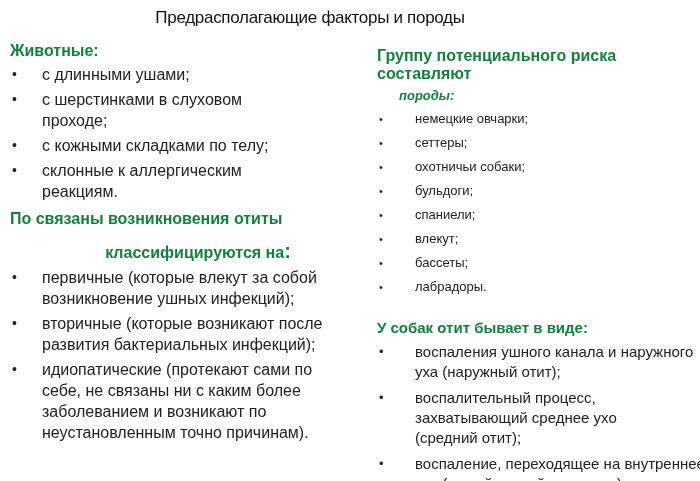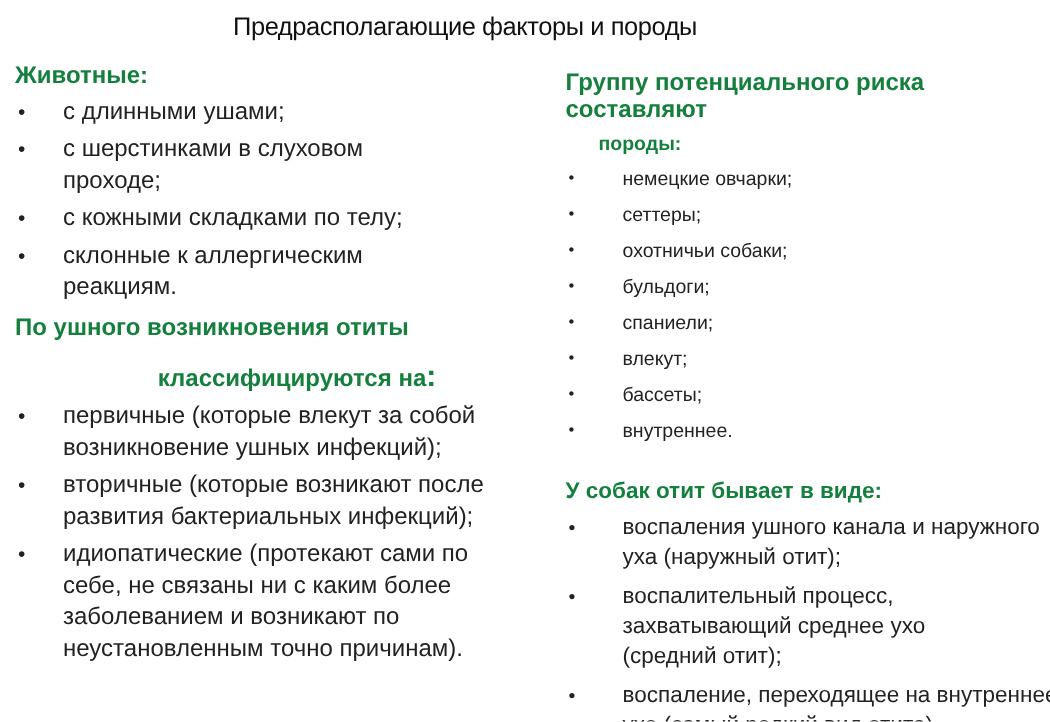--- a/index.html
+++ b/index.html
@@ -24,57 +24,57 @@
   .left .bl .bullet { left: 2px; font-size: 14px; }
   .right .sm li { font-size: 13px; line-height: 16px; padding-left: 38px; margin-top: 8px; color: #222; }
   .right .sm .bullet { left: 2px; font-size: 11px; }
   .right .lg li { font-size: 15px; line-height: 20px; padding-left: 38px; margin-top: 6px; color: #222; }
   .right .lg .bullet { left: 2px; font-size: 13px; }
   .h1 { font-size: 16px; margin-bottom: 2px; }
   .h2a { font-size: 13px; margin-top: 8px; }
   .h2b { font-size: 13px; margin-top: 12px; padding-left: 36px; text-align: center; }
   .h2b .colon { font-size: 20px; }
   .rh1 { font-size: 16px; }
-  .rh1b { font-size: 13px; padding-left: 22px; margin-top: 5px; }
+  .rh1b { font-size: 13px; padding-left: 22px; margin-top: 5px; font-style: italic; }
   .rh2 { font-size: 15px; margin-top: 24px; }
 </style>
 </head>
 <body>
 
 <div class="title">Предрасполагающие факторы и породы</div>
 
 <div class="col left">
   <div class="heading h1">Животные:</div>
   <ul class="bl">
     <li style="width:280px"><span class="bullet">•</span><span>с длинными ушами;</span></li>
     <li style="width:260px"><span class="bullet">•</span><span>с шерстинками в слуховом проходе;</span></li>
     <li style="width:300px"><span class="bullet">•</span><span>с кожными складками по телу;</span></li>
     <li style="width:270px"><span class="bullet">•</span><span>склонные к аллергическим реакциям.</span></li>
   </ul>
-  <div class="heading h2a">По ушного возникновения  отиты</div>
+  <div class="heading h2a">По связаны возникновения  отиты</div>
   <div class="heading h2b"><span>классифицируются на</span><span class="colon">:</span></div>
   <ul class="bl">
     <li style="width:312px"><span class="bullet">•</span><span>первичные (которые влекут за собой возникновение ушных инфекций);</span></li>
     <li style="width:312px"><span class="bullet">•</span><span>вторичные (которые возникают после развития бактериальных инфекций);</span></li>
     <li style="width:305px"><span class="bullet">•</span><span>идиопатические (протекают сами по себе, не связаны ни с каким более заболеванием и возникают по неустановленным точно причинам).</span></li>
   </ul>
 </div>
 
 <div class="col right">
   <div class="heading rh1">Группу потенциального  риска составляют</div>
   <div class="heading rh1b">породы:</div>
   <ul class="bl sm">
     <li><span class="bullet">•</span><span>немецкие овчарки;</span></li>
     <li><span class="bullet">•</span><span>сеттеры;</span></li>
     <li><span class="bullet">•</span><span>охотничьи собаки;</span></li>
     <li><span class="bullet">•</span><span>бульдоги;</span></li>
     <li><span class="bullet">•</span><span>спаниели;</span></li>
     <li><span class="bullet">•</span><span>влекут;</span></li>
     <li><span class="bullet">•</span><span>бассеты;</span></li>
-    <li><span class="bullet">•</span><span>внутреннее.</span></li>
+    <li><span class="bullet">•</span><span>лабрадоры.</span></li>
   </ul>
   <div class="heading rh2">У собак отит бывает в виде:</div>
   <ul class="bl lg">
     <li style="width:290px"><span class="bullet">•</span><span>воспаления ушного канала и наружного уха (наружный отит);</span></li>
     <li style="width:250px"><span class="bullet">•</span><span>воспалительный процесс, захватывающий среднее ухо (средний отит);</span></li>
     <li style="width:290px"><span class="bullet">•</span><span>воспаление, переходящее на внутреннее ухо (самый редкий вид отита).</span></li>
   </ul>
 </div>
 
 </body></html>

